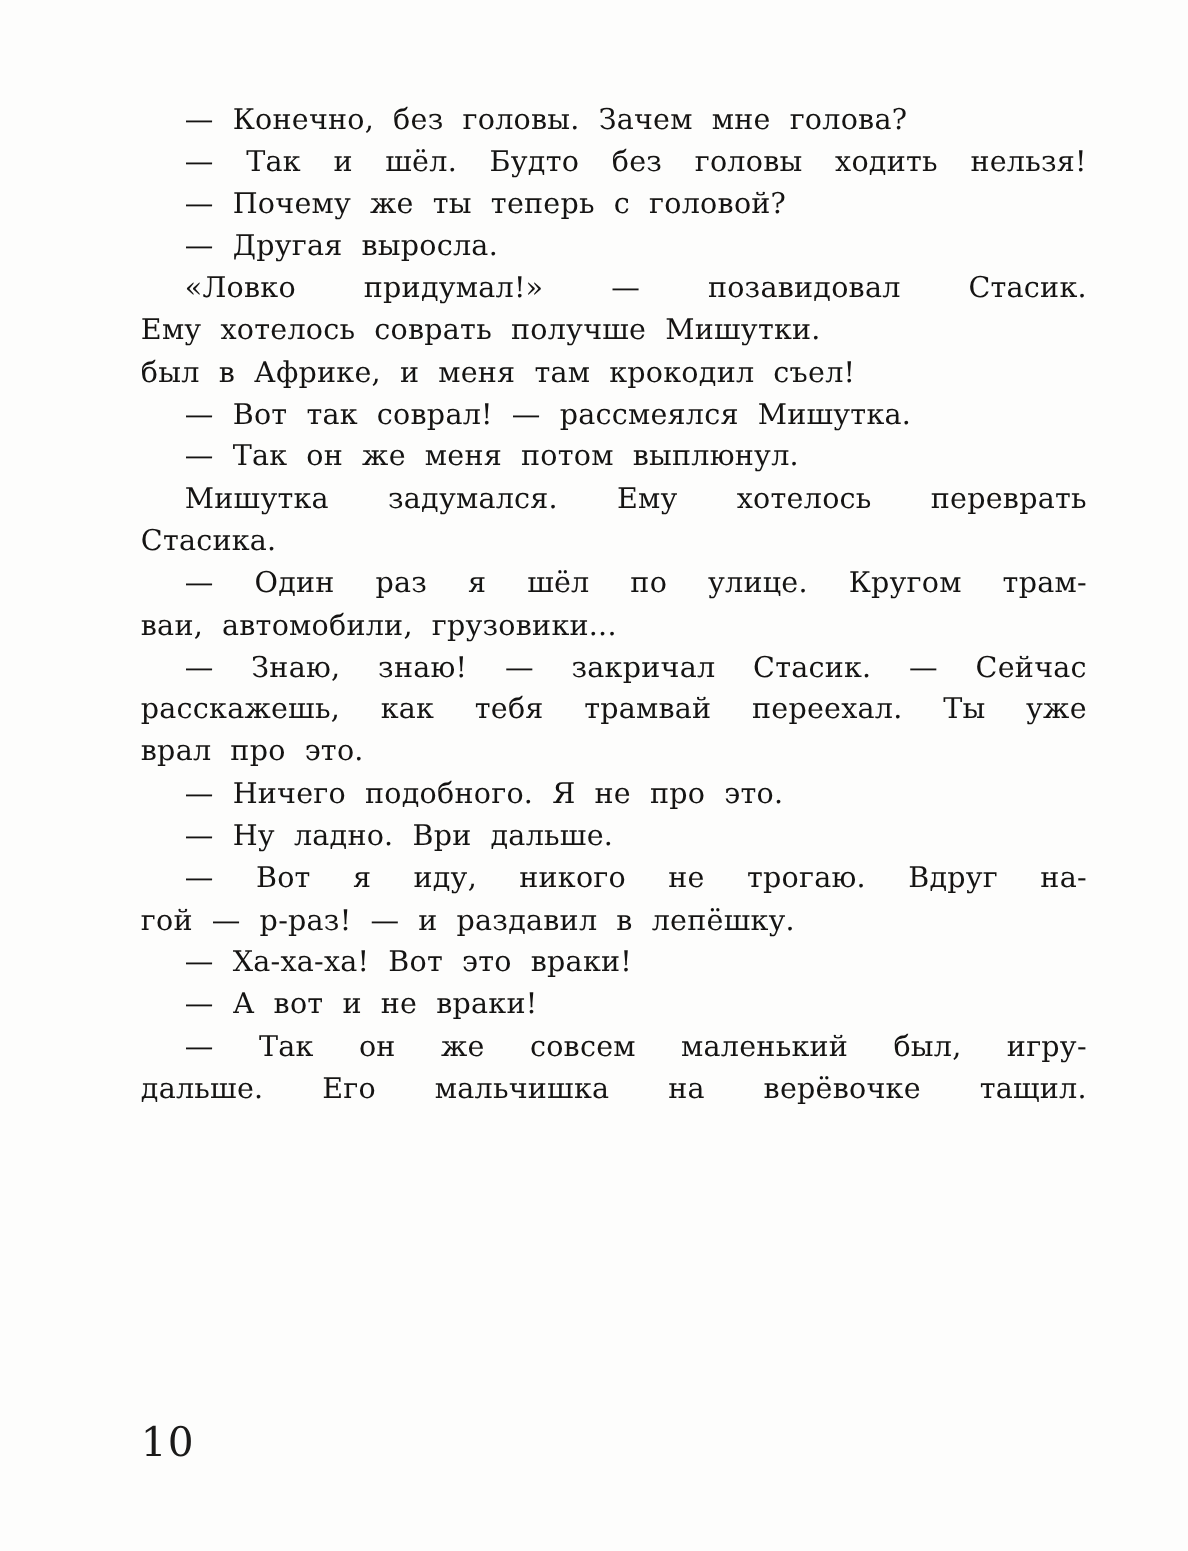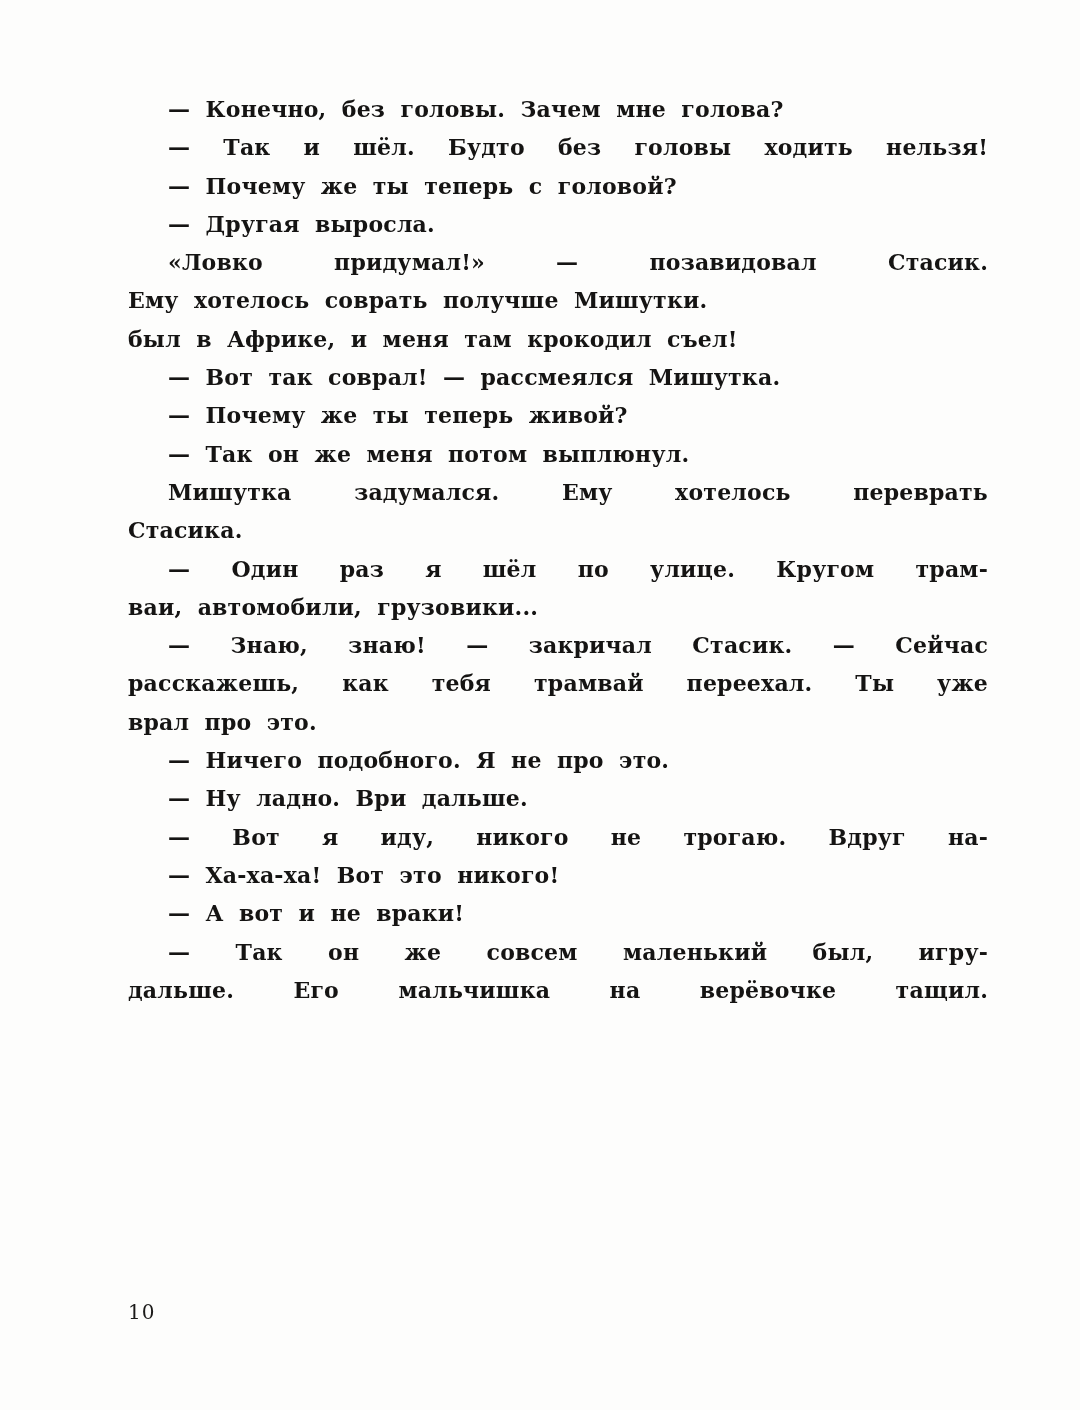--- a/index.html
+++ b/index.html
@@ -16,71 +16,70 @@
     font-family: "DejaVu Serif", "Liberation Serif", serif;
     color: #151413;
   }
   .text-block {
     position: absolute;
     left: 128px;
     top: 90px;
     width: 860px;
   }
   .line {
-    font-size: 22px;
+    font-size: 26px;
     line-height: 38.3px;
     word-spacing: 0.34em;
     letter-spacing: 0.2px;
     text-align: justify;
     text-align-last: left;
     white-space: normal;
     overflow: hidden;
     height: 38.3px;
-    font-weight: bold;
   }
   .line.indent {
     text-indent: 40px;
   }
   .line.fill {
     text-align-last: justify;
   }
   .page-number {
     position: absolute;
     left: 128px;
     top: 1295px;
-    font-size: 20px;
+    font-size: 37px;
     line-height: 34px;
     letter-spacing: 1px;
     color: #1b1a19;
   }
 </style>
 </head>
 <body>
 
 <div class="page">
   <div class="text-block">
       <div class="line indent">— Конечно, без головы. Зачем мне голова?</div>
       <div class="line indent fill">— Так и шёл. Будто без головы ходить нельзя!</div>
       <div class="line indent">— Почему же ты теперь с головой?</div>
       <div class="line indent">— Другая выросла.</div>
       <div class="line indent fill">«Ловко придумал!» — позавидовал Стасик.</div>
       <div class="line">Ему хотелось соврать получше Мишутки.</div>
       <div class="line">был в Африке, и меня там крокодил съел!</div>
       <div class="line indent">— Вот так соврал! — рассмеялся Мишутка.</div>
-      <div class="line indent">— Почему же ты теперь живой?</div>
       <div class="line indent">— Так он же меня потом выплюнул.</div>
       <div class="line indent fill">Мишутка задумался. Ему хотелось переврать</div>
       <div class="line">Стасика.</div>
       <div class="line indent fill">— Один раз я шёл по улице. Кругом трам-</div>
       <div class="line">ваи, автомобили, грузовики...</div>
       <div class="line indent fill">— Знаю, знаю! — закричал Стасик. — Сейчас</div>
       <div class="line fill">расскажешь, как тебя трамвай переехал. Ты уже</div>
       <div class="line">врал про это.</div>
       <div class="line indent">— Ничего подобного. Я не про это.</div>
       <div class="line indent">— Ну ладно. Ври дальше.</div>
       <div class="line indent fill">— Вот я иду, никого не трогаю. Вдруг на-</div>
-      <div class="line indent">— Ха-ха-ха! Вот это никого!</div>
+      <div class="line">гой — р-раз! — и раздавил в лепёшку.</div>
+      <div class="line indent">— Ха-ха-ха! Вот это враки!</div>
       <div class="line indent">— А вот и не враки!</div>
       <div class="line indent fill">— Так он же совсем маленький был, игру-</div>
       <div class="line fill">дальше. Его мальчишка на верёвочке тащил.</div>
     </div>
   <div class="page-number">10</div>
 </div>
 
 </body></html>

